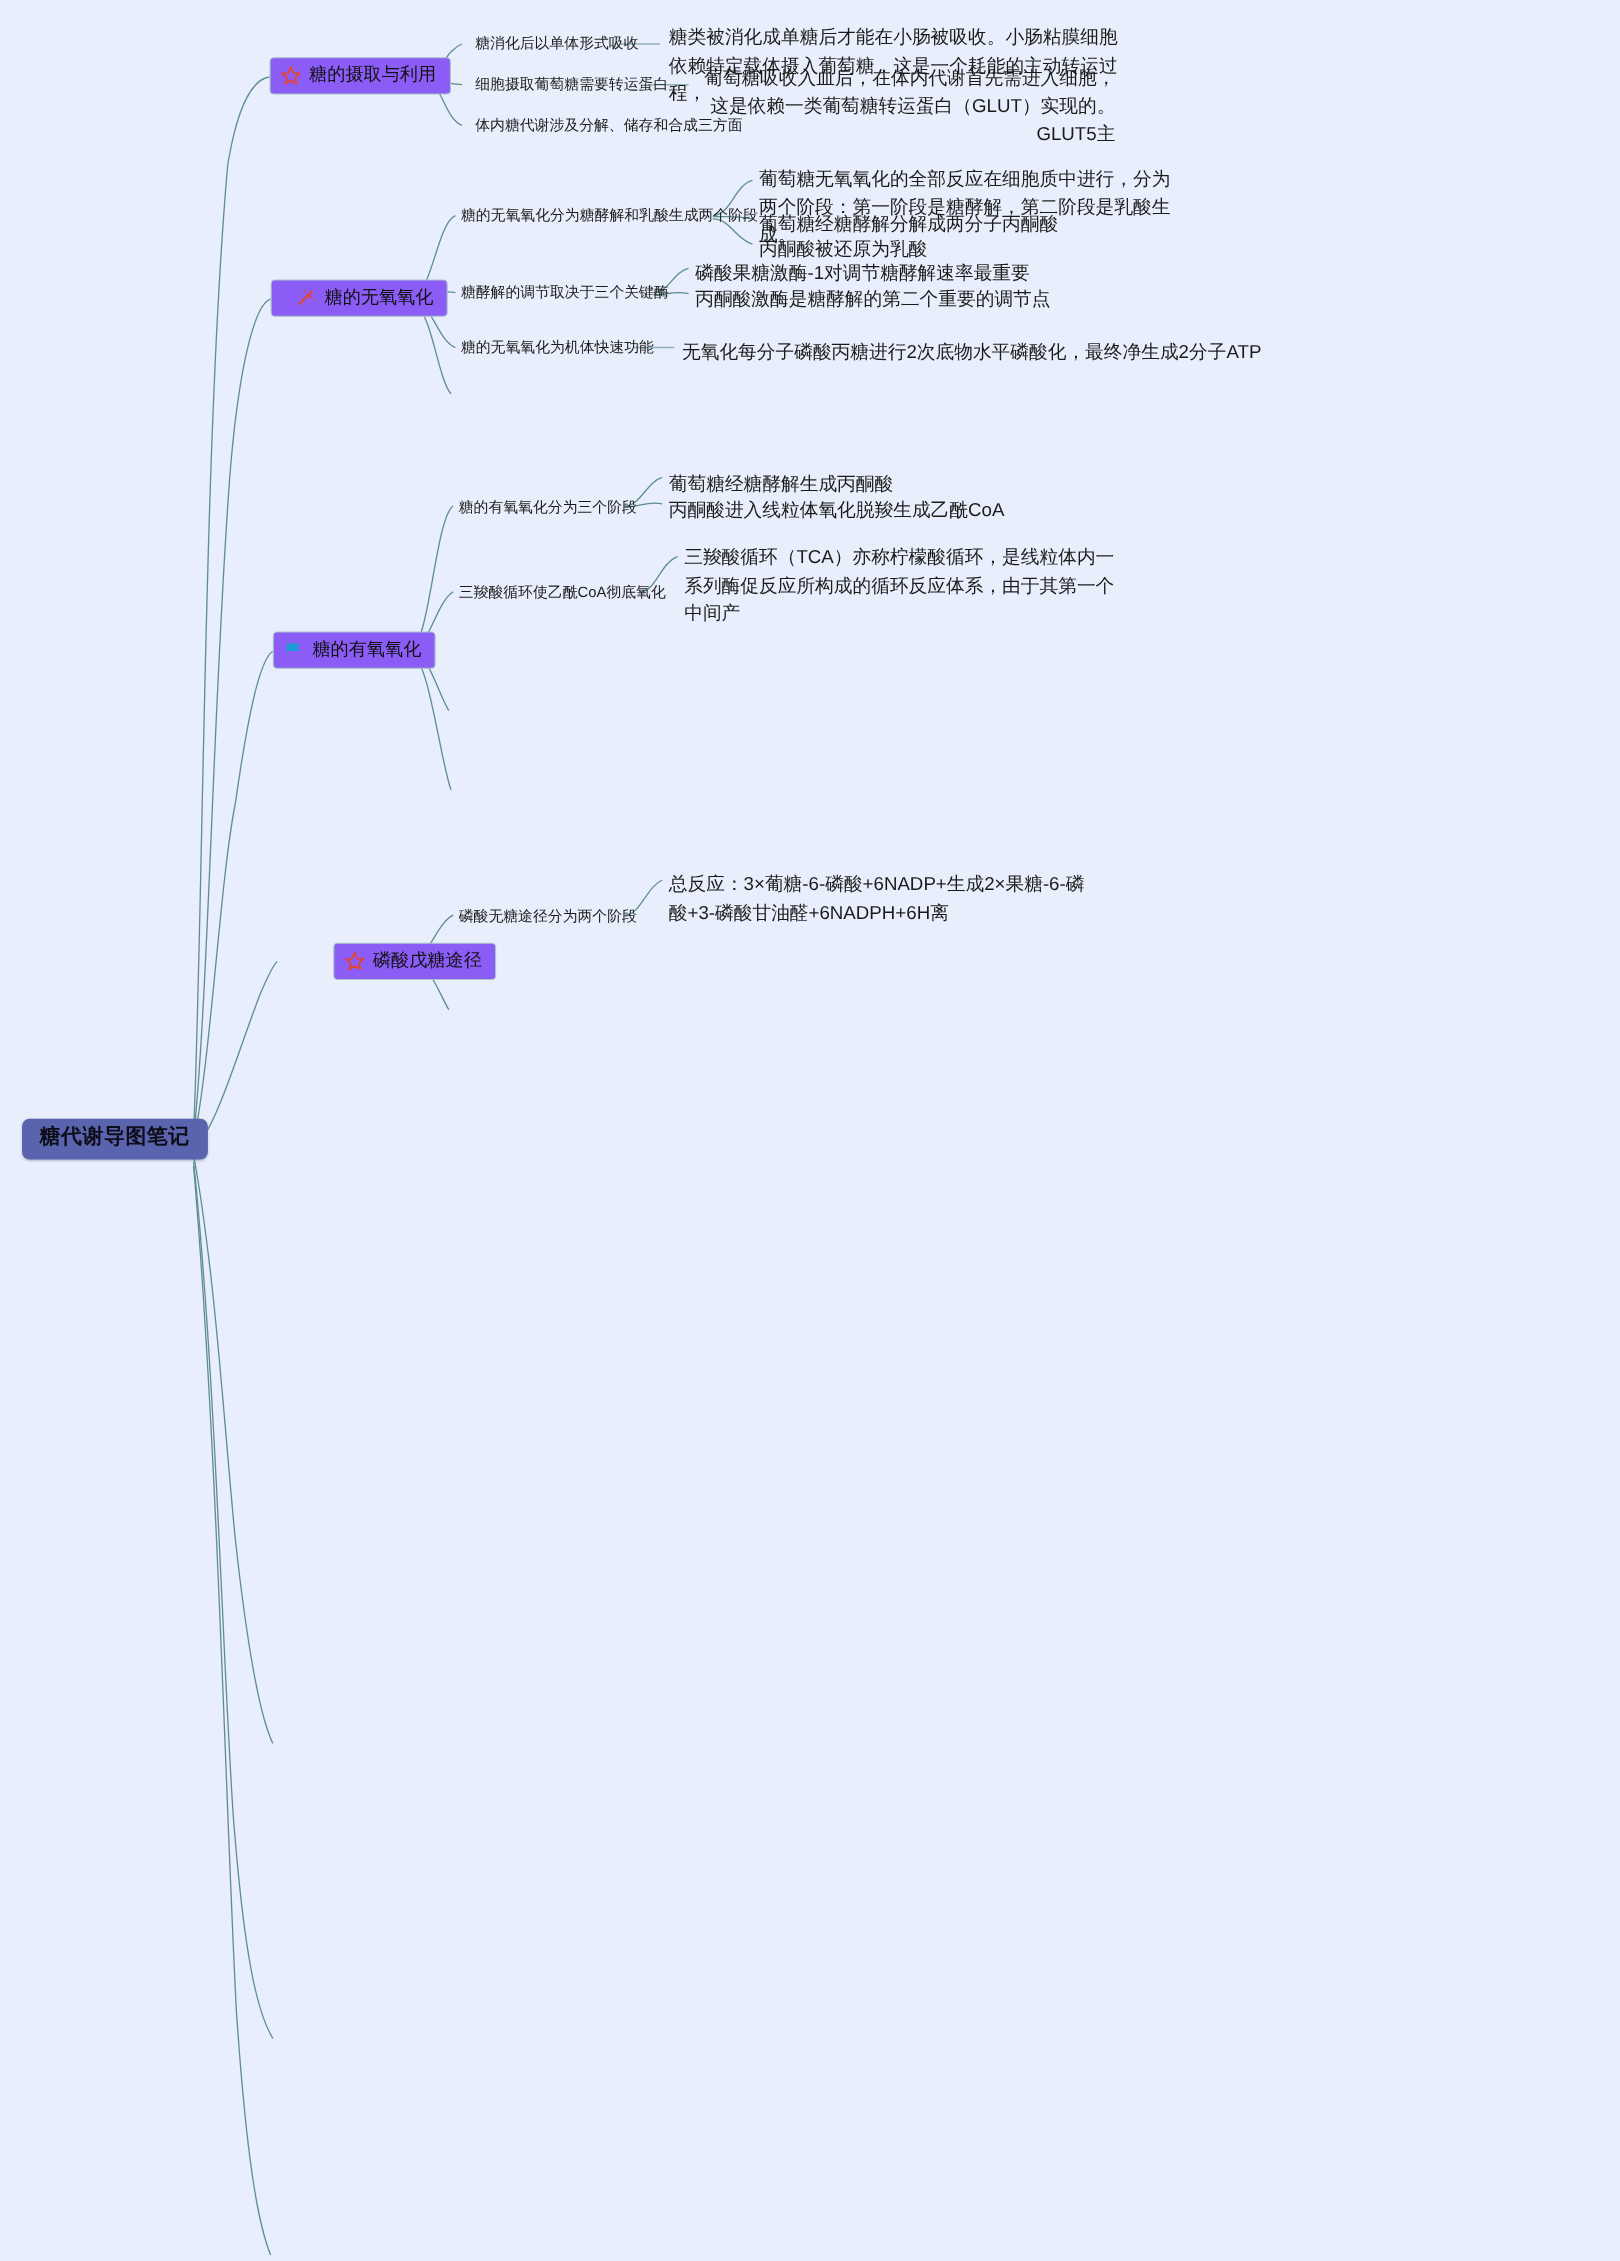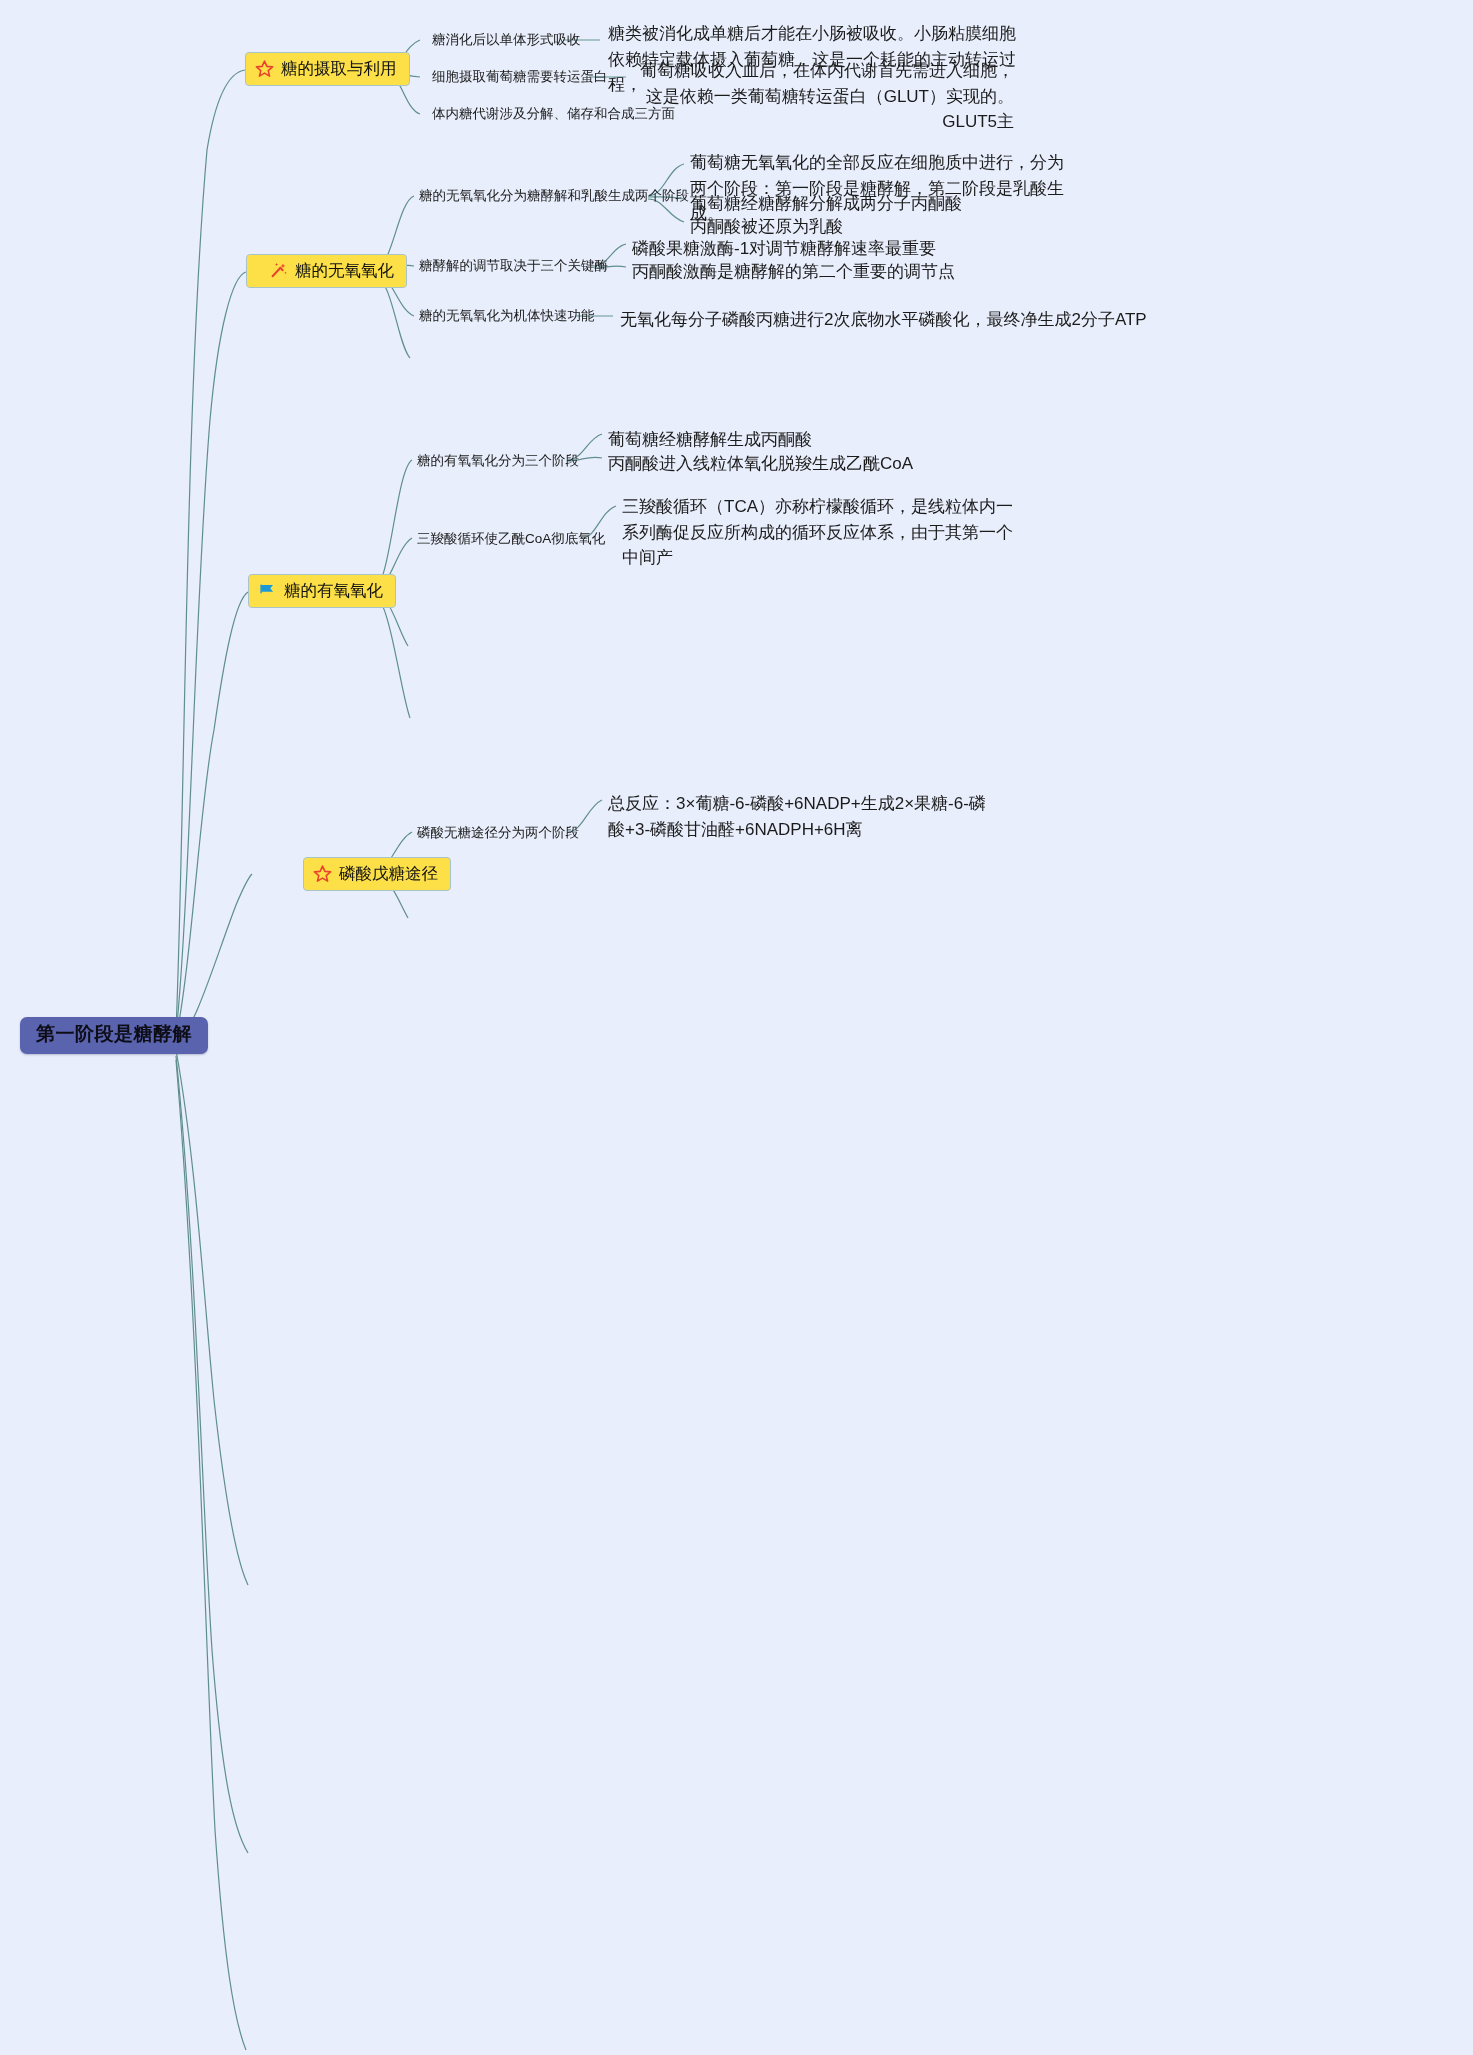--- a/index.html
+++ b/index.html
@@ -58,21 +58,21 @@
     white-space: nowrap;
     box-shadow: 0 1px 2px rgba(30,40,80,.25);
   }
 
   
   .branch-node {
     position: absolute;
     display: flex;
     align-items: center;
     gap: 7px;
-    background: #fde047;
+    background: #8b5cf6;
     border: 1.3px solid #a9c4c8;
     border-radius: 4px;
     padding: 6px 12px 7px 9px;
     font-size: 16.5px;
     line-height: 1.15;
     white-space: nowrap;
     color: #111;
   }
   .branch-node .blabel { font-size: 16.5px; }
 
@@ -156,21 +156,21 @@
 
     <path d="M582 538 C 596 538, 600 512, 616 506"></path>
 
     <path d="M374 872 C 390 872, 396 840, 412 832"></path>
     <path d="M374 874 C 390 876, 398 900, 408 918"></path>
 
     <path d="M568 832 C 582 832, 588 806, 602 800"></path>
   </svg>
 
   <div class="root-node">
-    <span>第一阶段是糖酵解</span>
+    <span>糖代谢导图笔记</span>
   </div>
 
   <div class="branch-node" style="left:245px; top:52px;">
     <span class="icon">
       <svg viewBox="0 0 24 24">
           <polygon points="12,2.6 15,9.3 22.2,9.9 16.7,14.7 18.4,21.6 12,17.9 5.6,21.6 7.3,14.7 1.8,9.9 9,9.3" fill="none" stroke="#e8442c" stroke-width="2" stroke-linejoin="round"></polygon>
         </svg>
     </span>
     <span class="blabel">糖的摄取与利用</span>
   </div>

